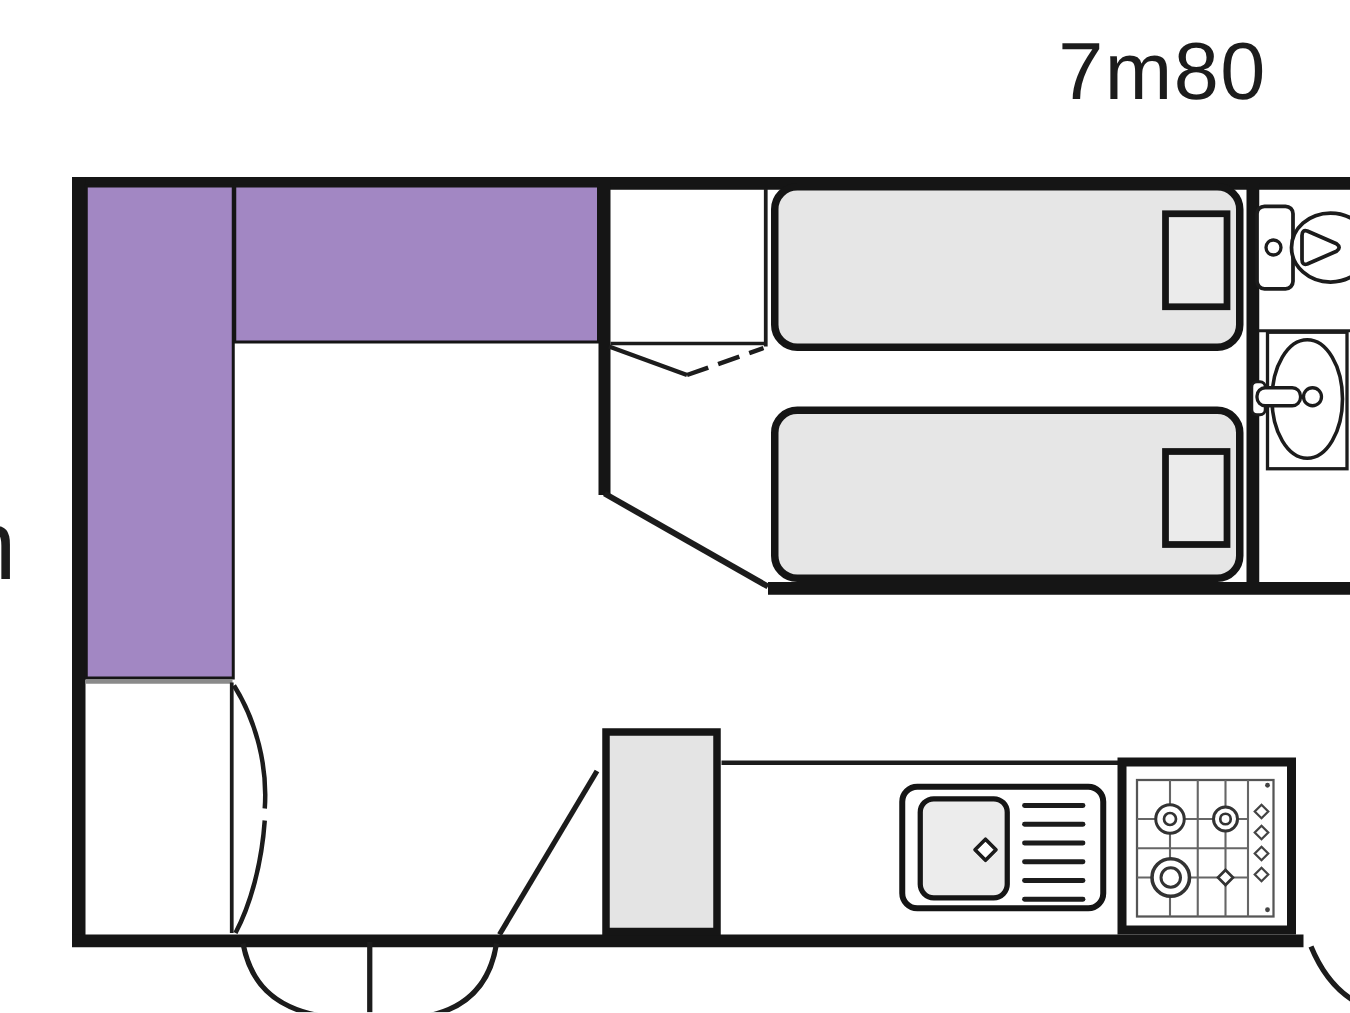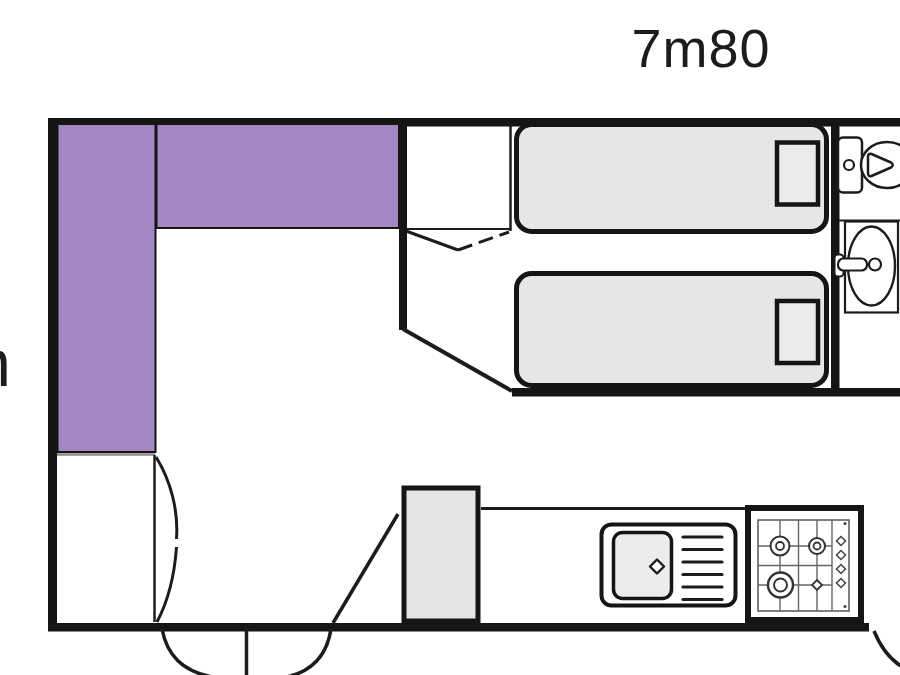--- a/index.html
+++ b/index.html
@@ -1,19 +1,19 @@
 <!DOCTYPE html>
 <html><head>
 <meta charset="utf-8">
 <style>
   html,body{margin:0;padding:0;background:#ffffff;}
   #stage{position:relative;width:900px;height:675px;overflow:hidden;
          background:#ffffff;font-family:"Liberation Sans",sans-serif;}
   #plan-svg{position:absolute;left:0;top:0;}
-  .dim-label{position:absolute;left:616px;top:21px;width:170px;text-align:center;
+  .dim-label{position:absolute;left:690px;top:21px;width:170px;text-align:center;
              font-size:54px;line-height:1.0;color:#1c1c1c;letter-spacing:1px;}
   .edge-fragment{position:absolute;left:-44px;top:330px;font-size:66px;
                  line-height:1.0;color:#1c1c1c;}
 </style>
 </head>
 <body>
 
 <div id="stage">
 
   <div class="dim-label">7m80</div>

